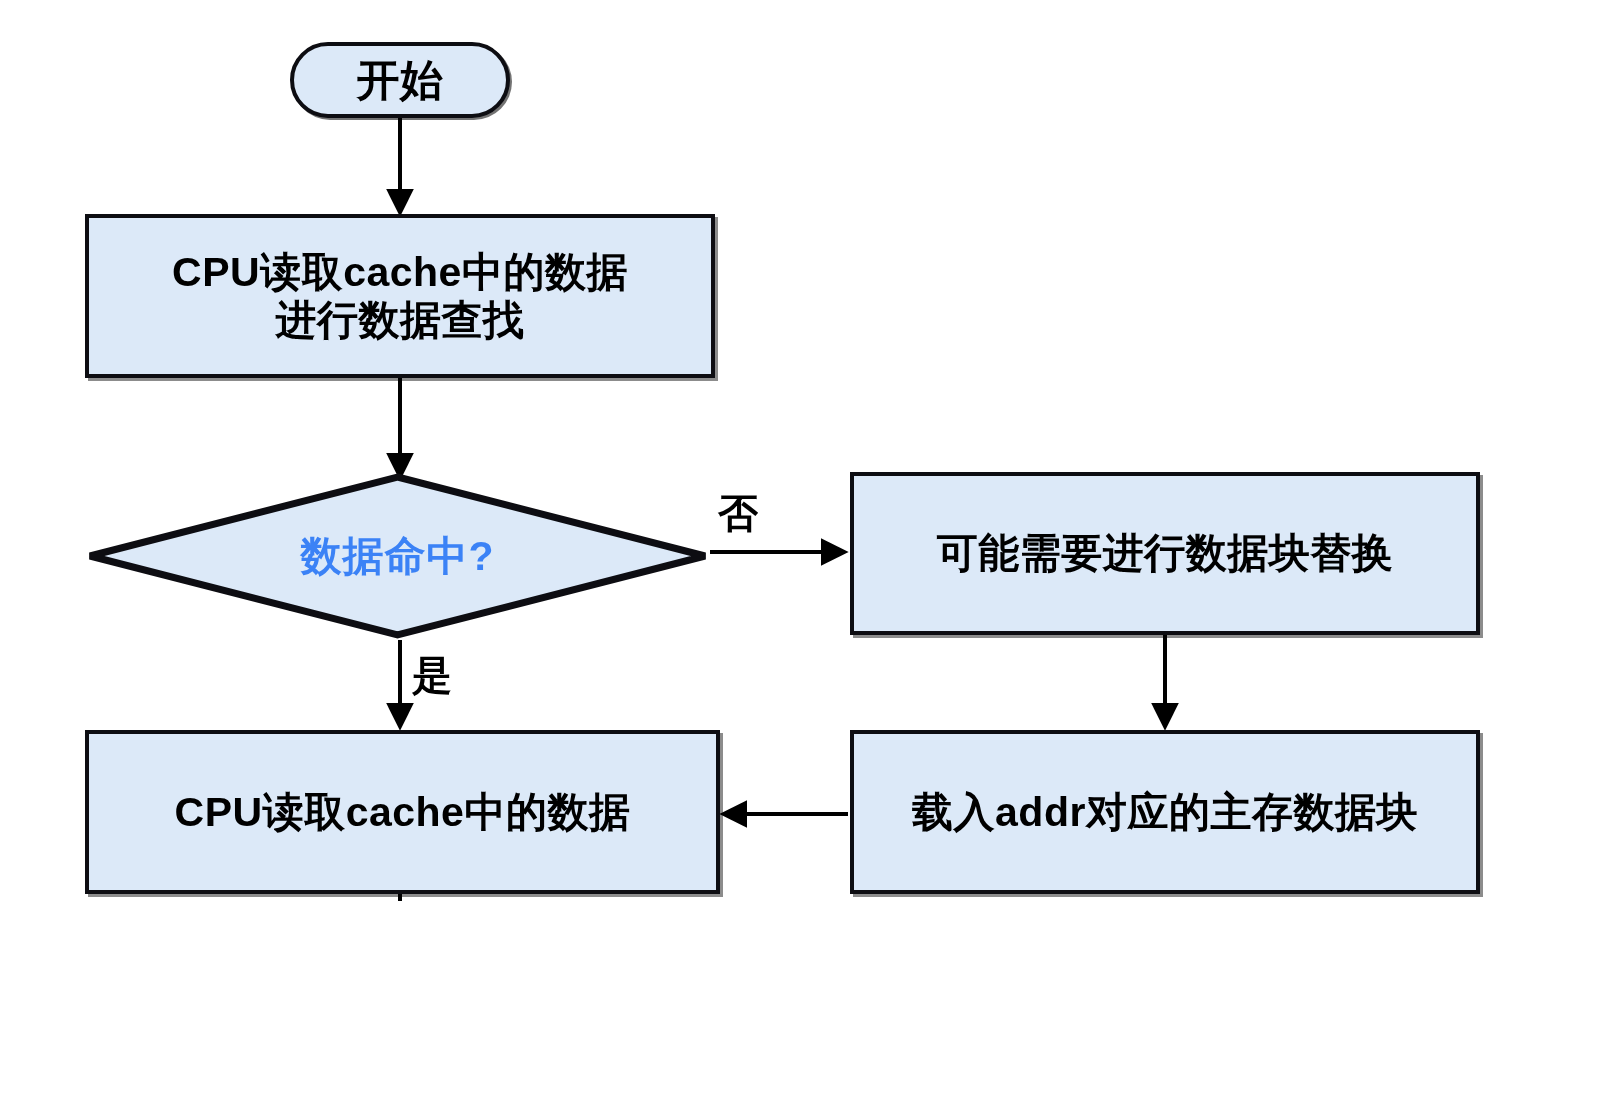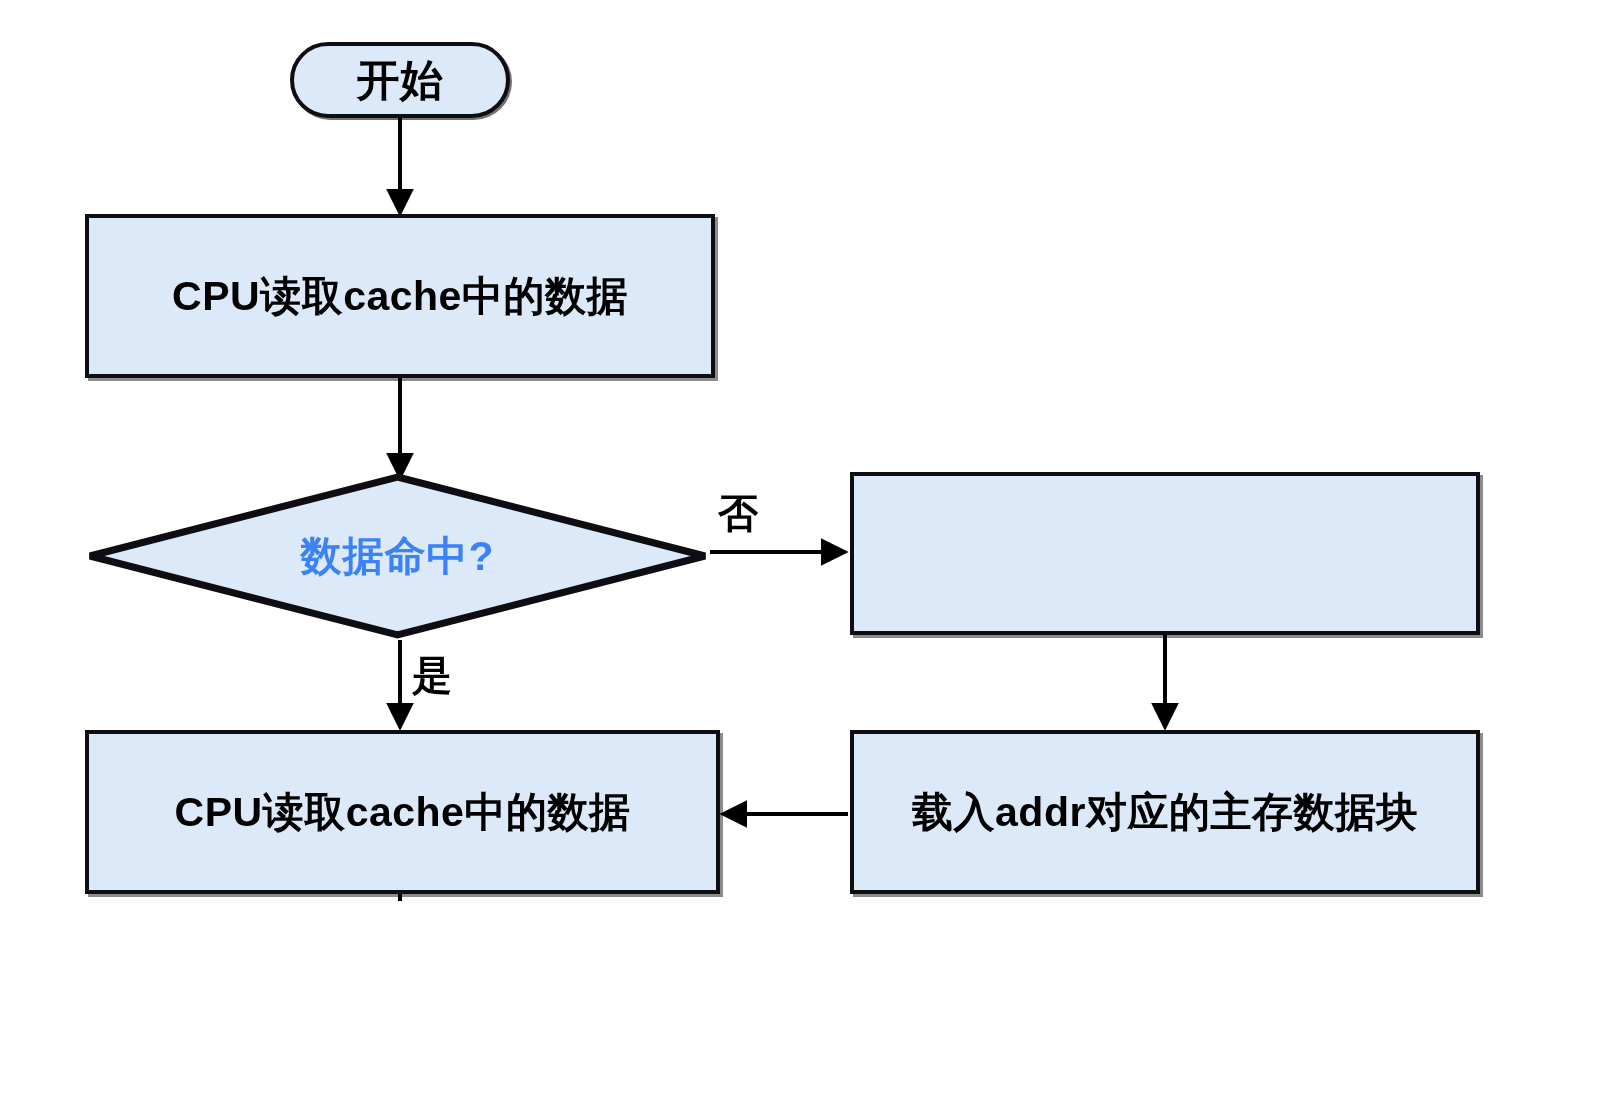--- a/index.html
+++ b/index.html
@@ -128,36 +128,38 @@
 
   <div class="node terminator" style="left:290px; top:42px; width:220px; height:76px;">
     <div class="lines">
       <span class="line">开始</span>
     </div>
   </div>
 
   <div class="node process" style="left:85px; top:214px; width:630px; height:164px;">
     <div class="lines">
       <span class="line">CPU读取cache中的数据</span>
+      <span class="line">进行数据查找</span>
     </div>
   </div>
 
   <div class="decision" style="left:85px; top:472px; width:625px; height:168px;">
     <svg width="625" height="168" viewBox="0 0 625 168">
       <polygon points="312.5,5 620,84 312.5,163 5,84" fill="#dce9f8" stroke="#0d0d12" stroke-width="7" stroke-linejoin="miter"></polygon>
     </svg>
     <div class="dlabel">数据命中?</div>
   </div>
 
   <div class="edge-label" style="left:718px; top:486px;">否</div>
 
   <div class="edge-label" style="left:412px; top:648px;">是</div>
 
   <div class="node process" style="left:850px; top:472px; width:630px; height:163px;">
     <div class="lines">
+      <span class="line">可能需要进行数据块替换</span>
     </div>
   </div>
 
   <div class="node process" style="left:850px; top:730px; width:630px; height:164px;">
     <div class="lines">
       <span class="line">载入addr对应的主存数据块</span>
     </div>
   </div>
 
   <div class="node process" style="left:85px; top:730px; width:635px; height:164px;">

